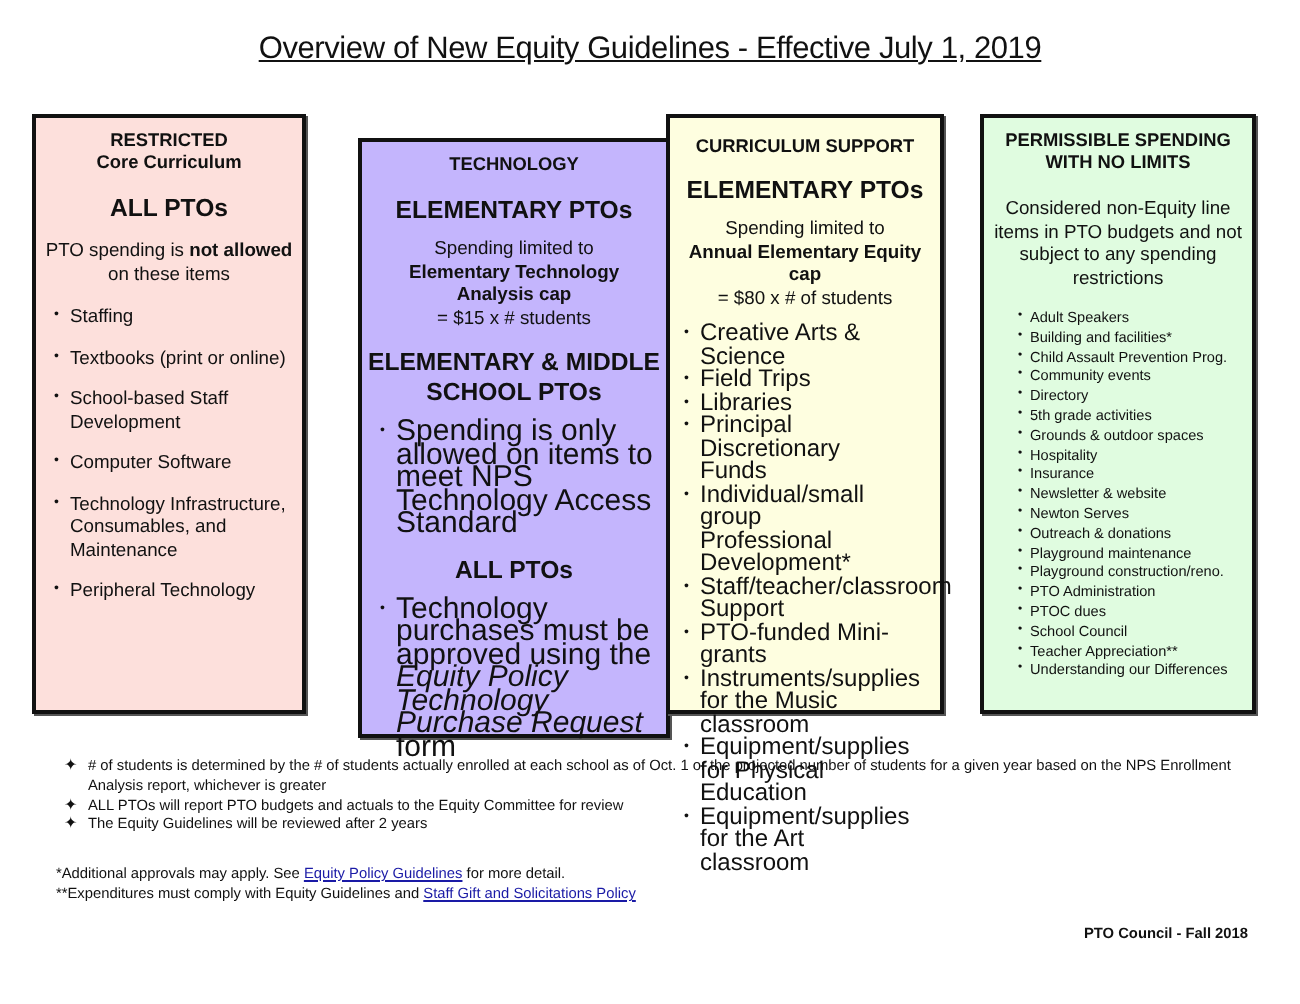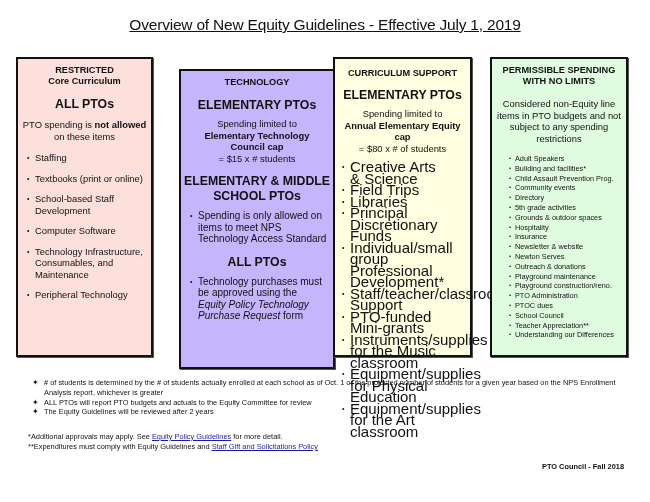--- a/index.html
+++ b/index.html
@@ -14,22 +14,22 @@
   .b3 { left:333px; width:139px; background:#fefee0; }
   .b4 { left:490px; width:138px; background:#e0fce0; }
   .hdr { font-weight:bold; font-size:9.2px; line-height:11px; }
   .big { font-weight:bold; font-size:12.3px; line-height:15px; }
   .txt { font-size:9.4px; line-height:11.5px; }
   ul { list-style:none; margin:0; padding:0; text-align:left; }
   li { position:relative; padding-left:9px; }
   li::before { content:"\2022"; position:absolute; left:1px; font-size:7px; }
   .b1 ul { margin:0 6px 0 8px; font-size:9.4px; line-height:11.5px; }
   .b1 li { margin-bottom:9px; }
-  .b2 ul { margin:0 6px 0 8px; font-size:10px; line-height:11.5px; }
-  .b3 ul { margin:0 20px 0 6px; font-size:15px; line-height:11.5px; }
+  .b2 ul { margin:0 6px 0 8px; font-size:15px; line-height:11.5px; }
+  .b3 ul { margin:0 20px 0 6px; font-size:12px; line-height:11.5px; }
   .b4 ul { margin:0 4px 0 16px; font-size:7.3px; line-height:9.8px; }
   .b4 li { padding-left:7px; }
   .b4 li::before { font-size:6px; }
   i { font-style:italic; }
   .notes { position:absolute; top:378px; left:32px; width:600px; font-size:7.4px; line-height:9.8px; }
   .notes .n { position:relative; padding-left:12px; }
   .notes .n .dia { position:absolute; left:0; top:0; font-size:8px; }
   .foot { position:absolute; left:28px; top:432px; font-size:7.4px; line-height:10px; }
   .foot a { color:#1a1aa6; text-decoration:underline; }
   .credit { position:absolute; right:26px; top:462px; font-size:7.4px;font-weight:bold; }
@@ -51,21 +51,21 @@
     <li>Computer Software</li>
     <li>Technology Infrastructure, Consumables, and Maintenance</li>
     <li>Peripheral Technology</li>
   </ul>
 </div>
 
 <div class="box b2">
   <div class="hdr" style="margin-top:6px">TECHNOLOGY</div>
   <div class="big" style="margin-top:10px">ELEMENTARY PTOs</div>
   <div class="txt" style="margin-top:5px">Spending limited to</div>
-  <div class="txt" style="font-weight:bold;padding:0 10px">Elementary Technology Council cap</div>
+  <div class="txt" style="font-weight:bold;padding:0 10px">Elementary Technology Analysis cap</div>
   <div class="txt">= $15 x # students</div>
   <div class="big" style="margin-top:10px">ELEMENTARY &amp; MIDDLE SCHOOL PTOs</div>
   <ul style="margin-top:6px">
     <li>Spending is only allowed on items to meet NPS Technology Access Standard</li>
   </ul>
   <div class="big" style="margin-top:10px">ALL PTOs</div>
   <ul style="margin-top:6px">
     <li><span>Technology purchases must be approved using the </span><i>Equity Policy Technology Purchase Request</i><span> form</span></li>
   </ul>
 </div>

